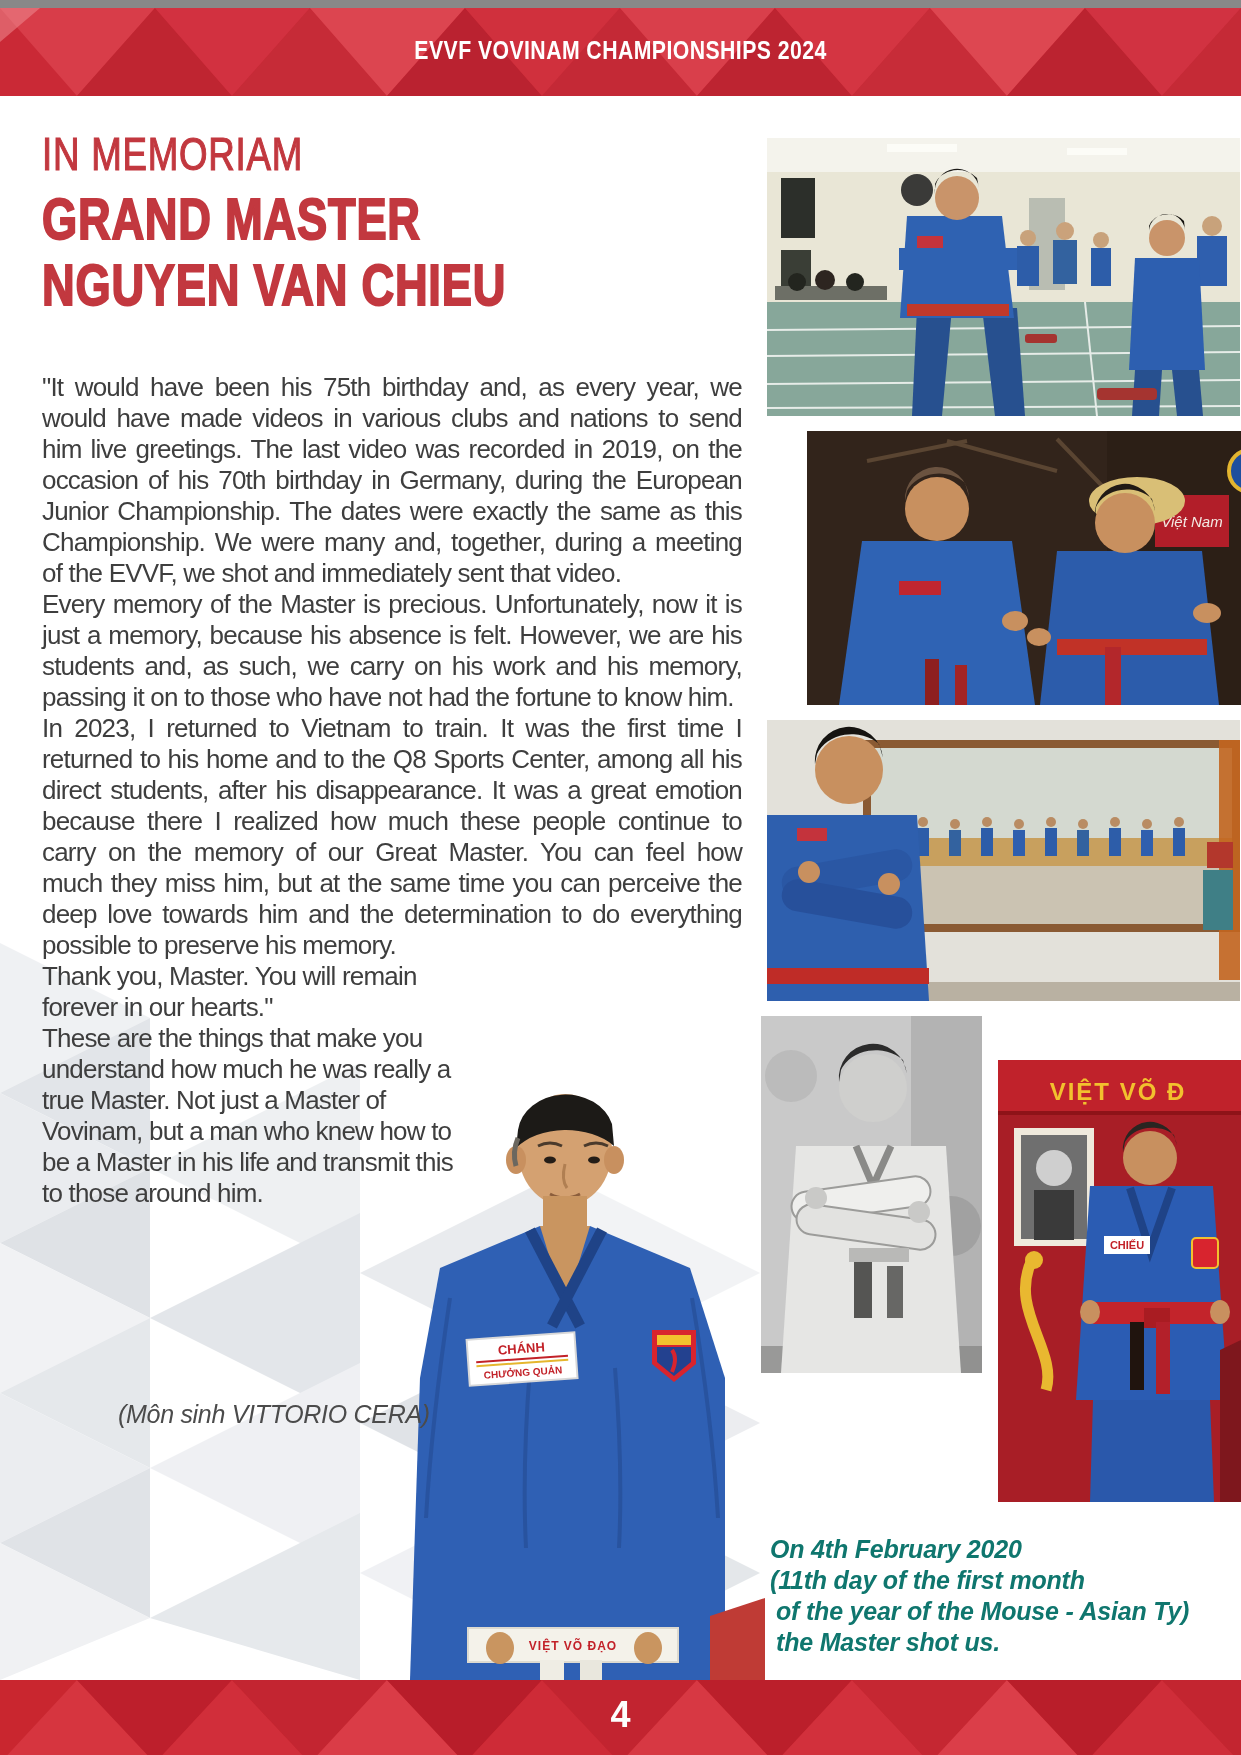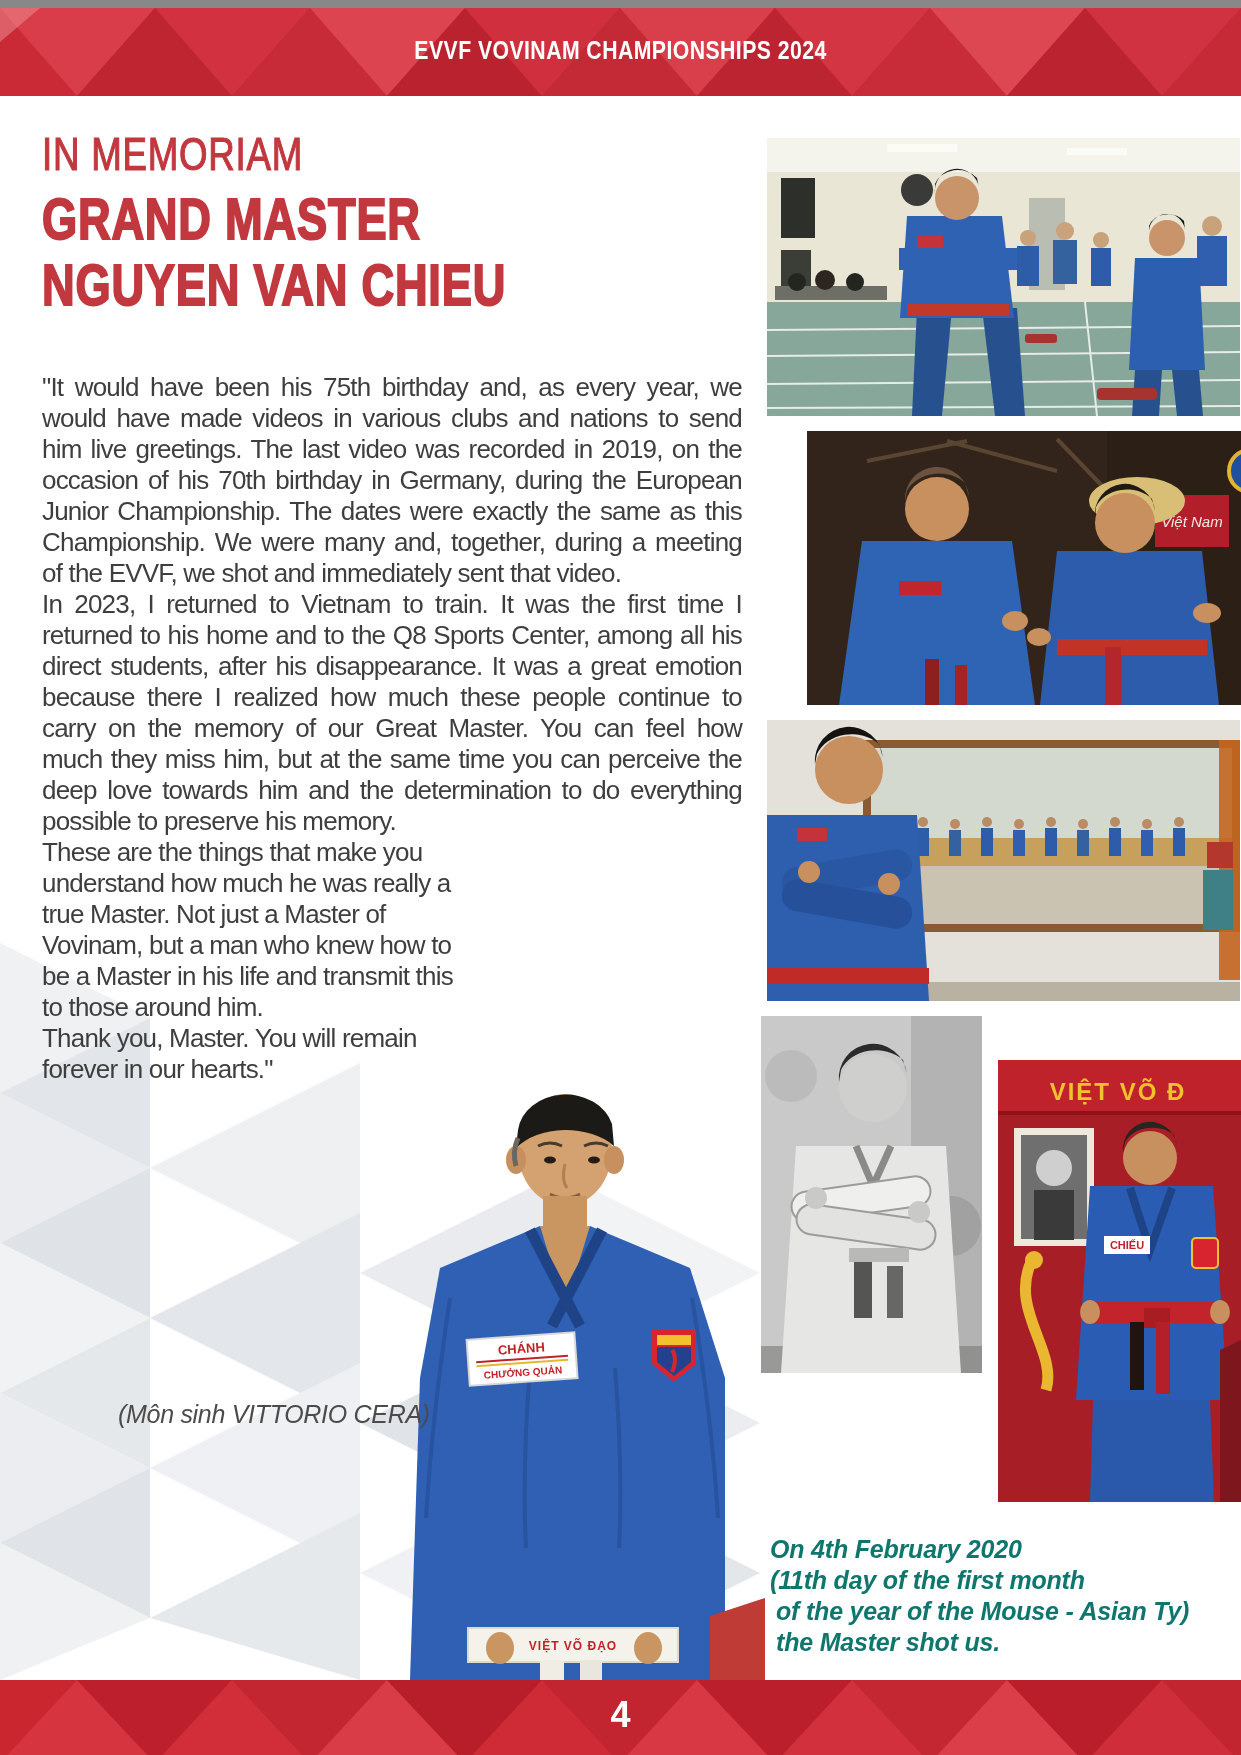--- a/index.html
+++ b/index.html
@@ -106,23 +106,24 @@
     </svg>
   </div>
   <div class="abs header-title">EVVF VOVINAM CHAMPIONSHIPS 2024</div>
 
   <div class="abs kicker">IN MEMORIAM</div>
   <div class="abs headline l1">GRAND MASTER</div>
   <div class="abs headline l2">NGUYEN VAN CHIEU</div>
 
   <div class="abs body-text">
     <p class="wide">"It would have been his 75th birthday and, as every year, we would have made videos in various clubs and nations to send him live greetings. The last video was recorded in 2019, on the occasion of his 70th birthday in Germany, during the European Junior Championship. The dates were exactly the same as this Championship. We were many and, together, during a meeting of the EVVF, we shot and immediately sent that video.</p>
+    <p class="wide">Every memory of the Master is precious. Unfortunately, now it is just a memory, because his absence is felt. However, we are his students and, as such, we carry on his work and his memory, passing it on to those who have not had the fortune to know him.</p>
     <p class="wide">In 2023, I returned to Vietnam to train. It was the first time I returned to his home and to the Q8 Sports Center, among all his direct students, after his disappearance. It was a great emotion because there I realized how much these people continue to carry on the memory of our Great Master. You can feel how much they miss him, but at the same time you can perceive the deep love towards him and the determination to do everything possible to preserve his memory.</p>
+    <p class="narrow">Thank you, Master. You will remain forever in our hearts."</p>
     <p class="narrow">These are the things that make you understand how much he was really a true Master. Not just a Master of Vovinam, but a man who knew how to be a Master in his life and transmit this to those around him.</p>
-    <p class="narrow">Thank you, Master. You will remain forever in our hearts."</p>
   </div>
 
   <div class="abs caption">(Môn sinh VITTORIO CERA)</div>
 
   <div class="abs photo" id="photo-training">
     <svg viewBox="0 0 473 278" preserveAspectRatio="none">
       <rect width="473" height="278" fill="#e9e6d6"></rect>
       <rect width="473" height="34" fill="#f4f3ec"></rect>
       <rect x="120" y="6" width="70" height="8" fill="#fcfcf7"></rect>
       <rect x="300" y="10" width="60" height="7" fill="#fcfcf7"></rect>

